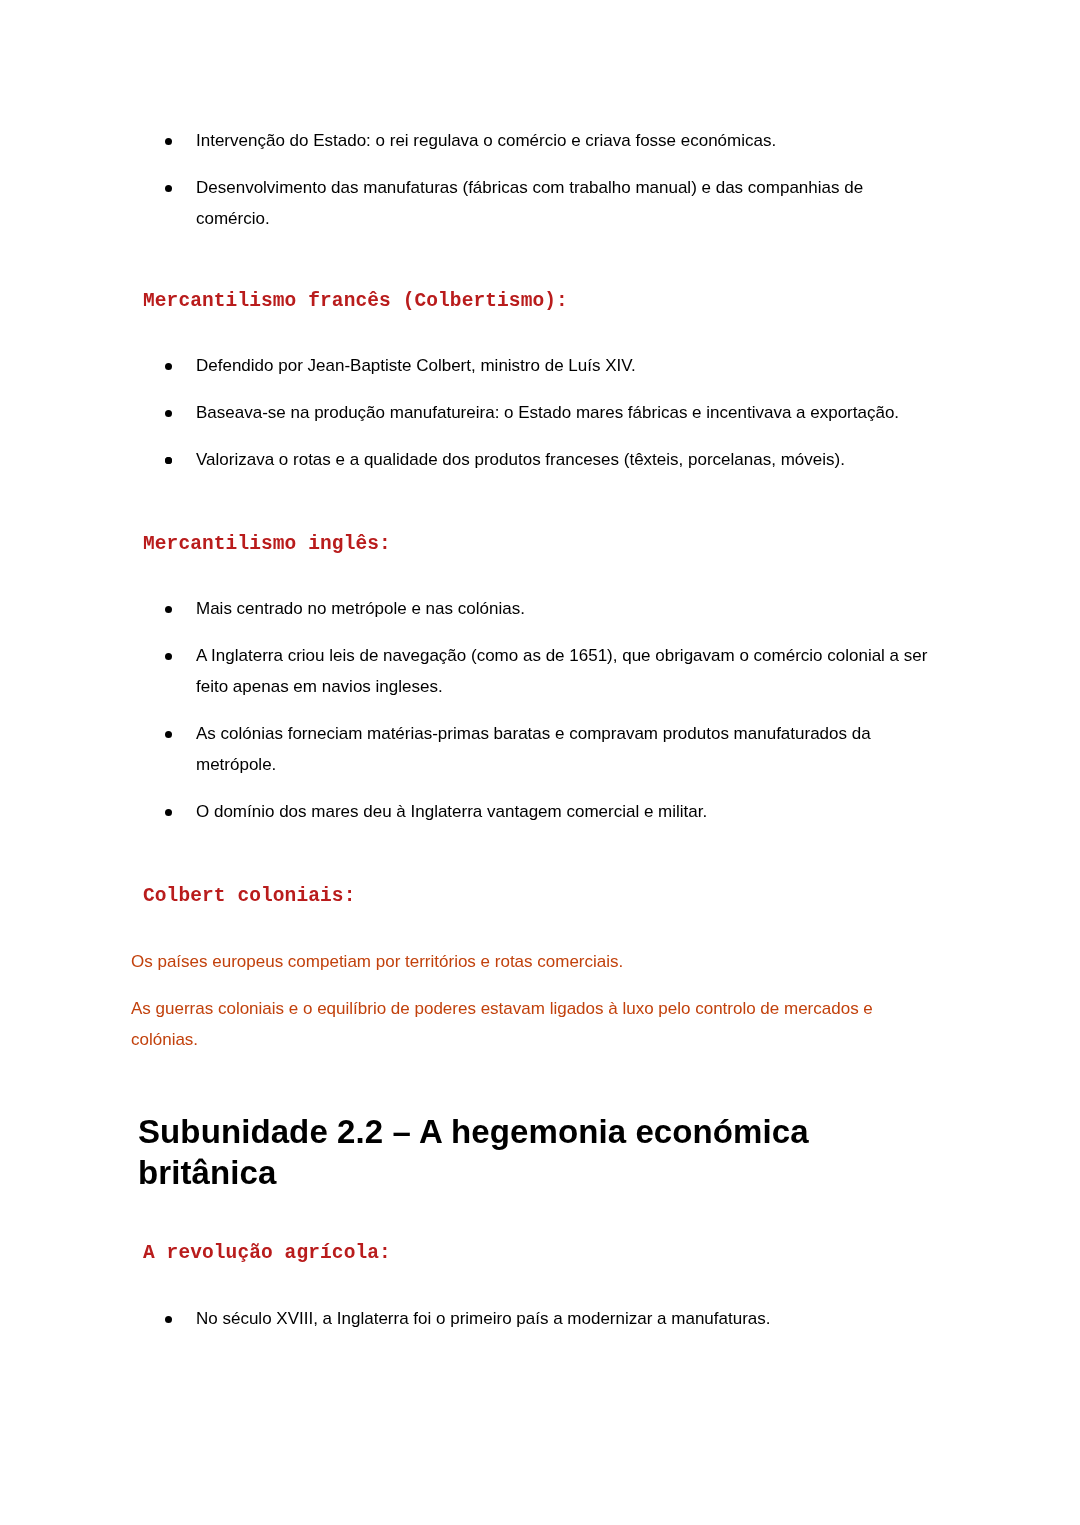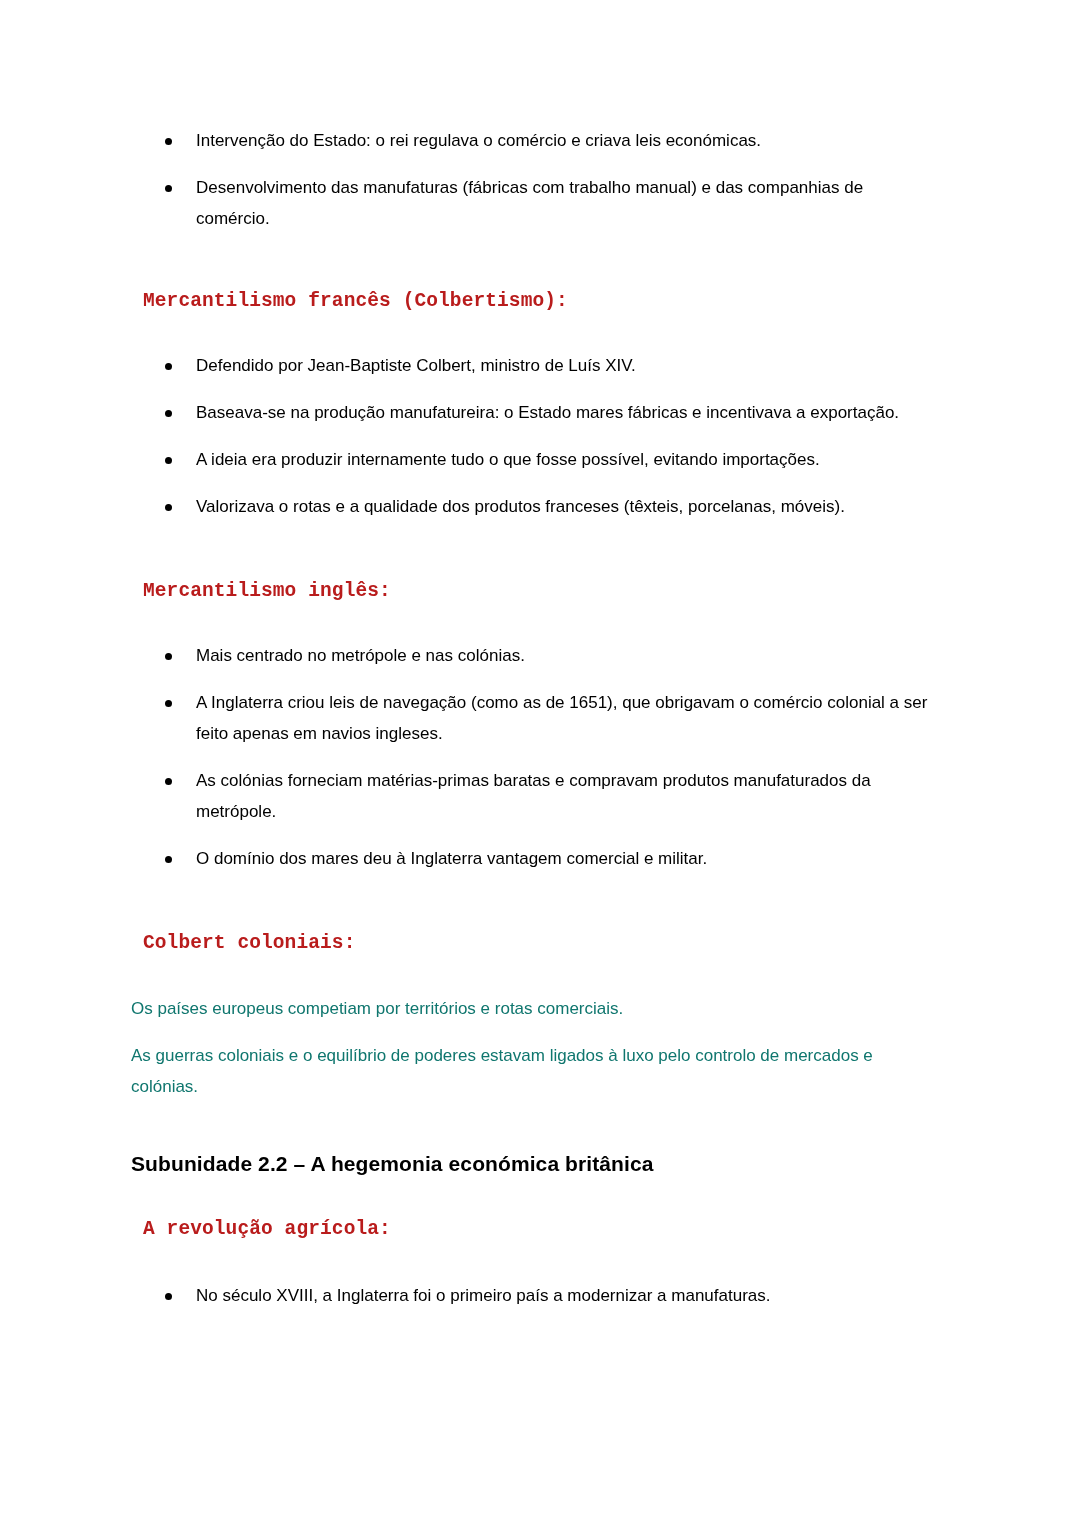--- a/index.html
+++ b/index.html
@@ -32,34 +32,34 @@
   .h-section {
     font-size: 19.5px;
     font-weight: bold;
     line-height: 1.3;
     letter-spacing: 0.1px;
     margin: 12px;
     color: #b91c1c;
     font-family: Liberation Mono, monospace;
   }
   .h-major {
-    font-size: 21px;
+    font-size: 33px;
     font-weight: bold;
     line-height: 1.25;
     letter-spacing: 0.1px;
-    margin: 0;
+    margin: 7px;
     color: #000;
   }
 
   
   .para {
     font-size: 17px;
     line-height: 1.82;
     margin: 0;
-    color: #0f766e;
+    color: #c2410c;
   }
 
   
   ul.bullets {
     list-style: none;
     margin: 0;
     padding: 0;
   }
   ul.bullets > li {
     position: relative;
@@ -94,21 +94,21 @@
 <body>
 
 <div class="page">
   <div class="content">
 
     <div class="gap-intro"></div>
 
     <ul class="bullets">
       <li>
         <span class="dot"></span>
-        <span>Intervenção do Estado: o rei regulava o comércio e criava leis económicas.</span>
+        <span>Intervenção do Estado: o rei regulava o comércio e criava fosse económicas.</span>
       </li>
       <li>
         <span class="dot"></span>
         <span>Desenvolvimento das manufaturas (fábricas com trabalho manual) e das companhias de comércio.</span>
       </li>
     </ul>
 
     <div class="gap-afterlist-heading"></div>
 
     <h2 class="h-section">Mercantilismo francês (Colbertismo):</h2>
@@ -119,21 +119,20 @@
       <li>
         <span class="dot"></span>
         <span>Defendido por Jean-Baptiste Colbert, ministro de Luís XIV.</span>
       </li>
       <li>
         <span class="dot"></span>
         <span>Baseava-se na produção manufatureira: o Estado mares fábricas e incentivava a exportação.</span>
       </li>
       <li>
         <span class="dot"></span>
-        <span>A ideia era produzir internamente tudo o que fosse possível, evitando importações.</span>
       </li>
       <li>
         <span class="dot"></span>
         <span>Valorizava o rotas e a qualidade dos produtos franceses (têxteis, porcelanas, móveis).</span>
       </li>
     </ul>
 
     <div class="gap-afterlist"></div>
 
     <h2 class="h-section">Mercantilismo inglês:</h2>

